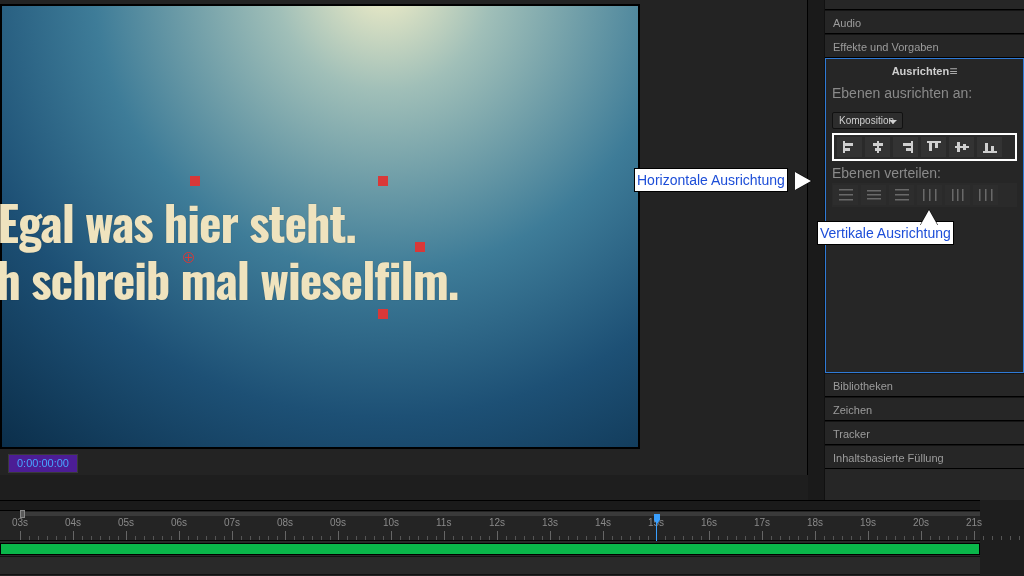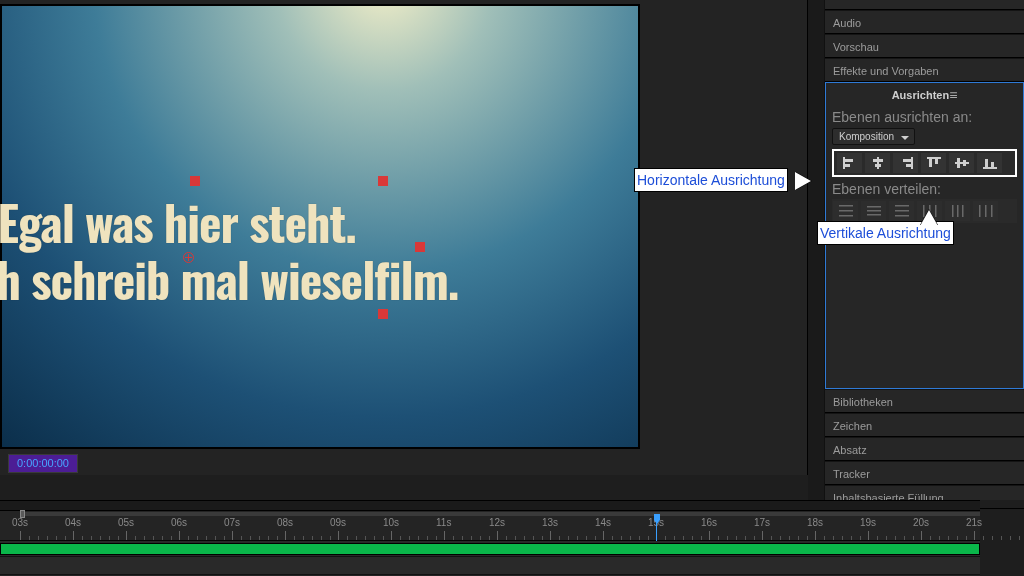--- a/index.html
+++ b/index.html
@@ -68,23 +68,23 @@
   }
   .align-panel {
     border:1px solid #2f7ad6;
     background:#262626;
     padding:4px 6px 0;
   }
   .align-head {display:flex;justify-content:center;align-items:center;font-size:11px;color:#cfcfcf;font-weight:700}
   .menu-icon {font-size:14px;color:#aaa;cursor:pointer}
   .align-sub {font-size:14px;color:#8a8a8a;margin-top:6px}
   .dropdown {
-    display:inline-block; margin-top:3px;
+    display:inline-block; margin-top:11px;
     font-size:10px; color:#cfcfcf;
-    background:#2d2d2d; padding:2px 20px 2px 6px;
+    background:#2d2d2d; padding:2px 8px 2px 6px;
     border:1px solid #111; border-radius:2px;
     position:relative; cursor:pointer;
   }
   .dropdown::after{content:"";position:absolute;right:5px;top:7px;border:4px solid transparent;border-top-color:#cfcfcf}
   .icon-row {
     display:flex; gap:3px; margin-top:4px;
     border:2px solid #fff; padding:2px 3px;
     background:#2a2a2a;
   }
   .icon-row.dist {border:none;padding:2px 1px;margin-top:2px}
@@ -146,21 +146,20 @@
     <div class="anchor-small"></div>
   </div>
   <div class="timecode">0:00:00:00</div>
 </div>
 
 <div class="dark-bar"></div>
 
 <div class="side">
   <div class="panel-row" style="border-top:none;height:10px"></div>
   <div class="panel-row">Audio</div>
-  <div class="panel-row">Vorschau</div>
   <div class="panel-row">Effekte und Vorgaben</div>
 
   <div class="align-panel">
     <div class="align-head">
       <span>Ausrichten</span>
       <span class="menu-icon">≡</span>
     </div>
     <div class="align-sub">Ebenen ausrichten an:</div>
     <div class="dropdown">Komposition</div>
 
@@ -252,21 +251,20 @@
             <rect x="7" y="1" width="1.5" height="12" fill="#cfcfcf"></rect>
             <rect x="13" y="1" width="1.5" height="12" fill="#cfcfcf"></rect>
           </svg>
         </div>
     </div>
     <div class="big-empty"></div>
   </div>
 
   <div class="panel-row">Bibliotheken</div>
   <div class="panel-row">Zeichen</div>
-  <div class="panel-row">Absatz</div>
   <div class="panel-row">Tracker</div>
   <div class="panel-row">Inhaltsbasierte Füllung</div>
 </div>
 
 <div class="callout h">Horizontale Ausrichtung</div>
 <div class="arrow-r"></div>
 <div class="callout v">Vertikale Ausrichtung</div>
 <div class="arrow-u"></div>
 
 <div class="timeline">

